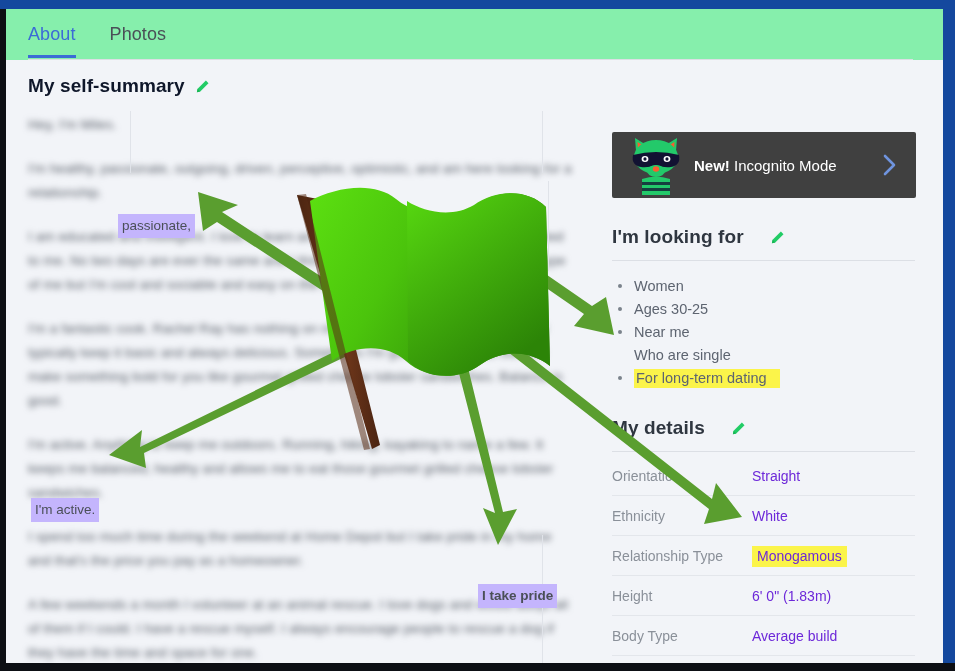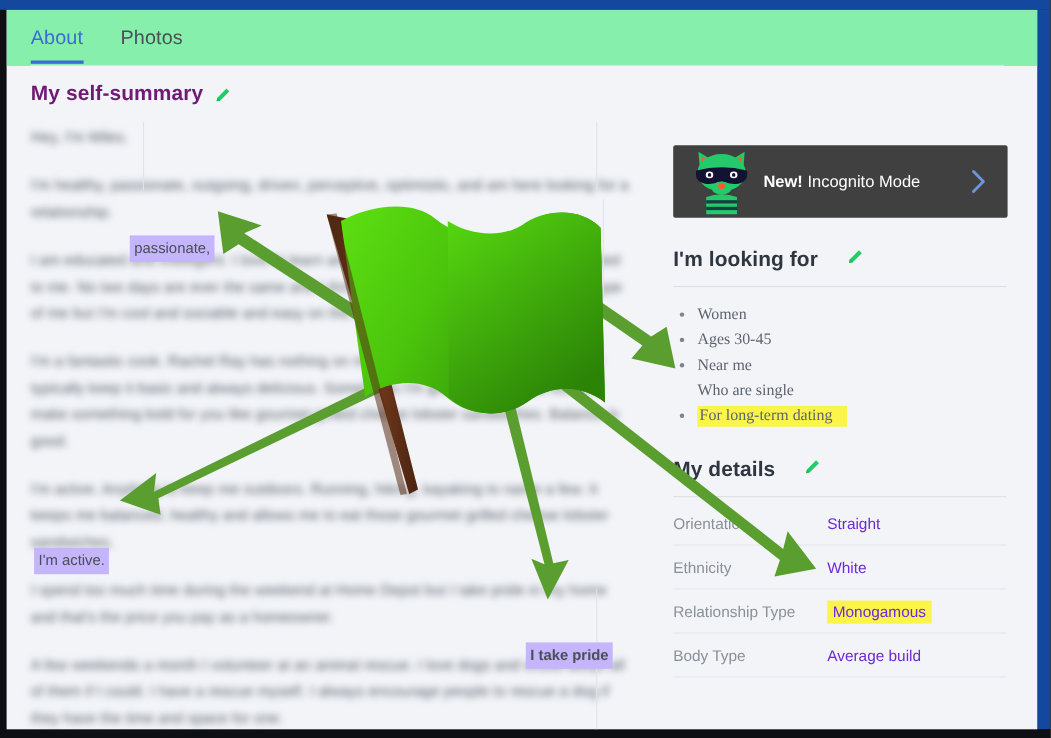--- a/index.html
+++ b/index.html
@@ -104,21 +104,21 @@
   }
   .section-head {
     display: flex;
     align-items: center;
     gap: 10px;
     margin-bottom: 16px;
   }
   .section-title {
     font-size: 19px;
     font-weight: bold;
-    color: #701a75;
+    color: #0f172a;
     letter-spacing: .1px;
   }
   .pencil-icon { display: inline-block; width: 15px; height: 15px; }
 
   
   .blur-para {
     color: #565c66;
     font-size: 13.5px;
     line-height: 24px;
     filter: blur(3.2px);
@@ -189,41 +189,40 @@
     position: absolute;
     right: 18px;
     top: 22px;
     width: 16px; height: 22px;
   }
 
   
   .rs-block { margin-top: 28px; }
   .rs-head {
     display: flex;
-    align-items: flex-start;
+    align-items: center;
     gap: 26px;
   }
   .rs-title {
     font-size: 19px;
     color: #2f3640;
     font-weight: bold;
     letter-spacing: .1px;
   }
   .rs-rule {
     margin-top: 12px;
     height: 1px;
     width: 303px;
     background: #dcdfe5;
   }
 
   
   #lookingfor-list {
     margin-top: 14px;
     list-style: none;
-    font-family: Liberation Serif, serif;
   }
   #lookingfor-list li {
     position: relative;
     font-size: 14.5px;
     color: #5d6470;
     line-height: 22px;
     padding-left: 22px;
     margin-bottom: 1px;
   }
   #lookingfor-list li.bulleted::before {
@@ -371,21 +370,21 @@
             <svg width="15" height="15" viewBox="0 0 16 16">
               <path d="M11.6 1.6 L14.4 4.4 L5.6 13.2 L2 14 L2.8 10.4 Z" fill="#22cc66"></path>
               <path d="M2.8 10.4 L5.6 13.2 L2 14 Z" fill="#18b655"></path>
             </svg>
           </span>
         </div>
         <div class="rs-rule"></div>
 
         <ul id="lookingfor-list">
           <li class="bulleted"><span>Women</span></li>
-          <li class="bulleted"><span>Ages 30-45</span></li>
+          <li class="bulleted"><span>Ages 30-25</span></li>
           <li class="bulleted"><span>Near me</span></li>
           <li><span>Who are single</span></li>
           <li class="bulleted"><span class="mark">For long-term dating</span></li>
         </ul>
       </div>
 
       <div class="rs-block">
         <div class="rs-head">
           <span class="rs-title">My details</span>
           <span class="pencil-icon">
@@ -402,20 +401,24 @@
             <span class="detail-label">Orientation</span>
             <span class="detail-value">Straight</span>
           </div>
           <div class="detail-row">
             <span class="detail-label">Ethnicity</span>
             <span class="detail-value">White</span>
           </div>
           <div class="detail-row">
             <span class="detail-label">Relationship Type</span>
             <span class="detail-value"><span class="mark">Monogamous</span></span>
+          </div>
+          <div class="detail-row">
+            <span class="detail-label">Height</span>
+            <span class="detail-value">6' 0" (1.83m)</span>
           </div>
           <div class="detail-row">
             <span class="detail-label">Body Type</span>
             <span class="detail-value">Average build</span>
           </div>
         </div>
       </div>
     </div>
 
     <svg id="overlay" viewBox="0 0 937 654">

